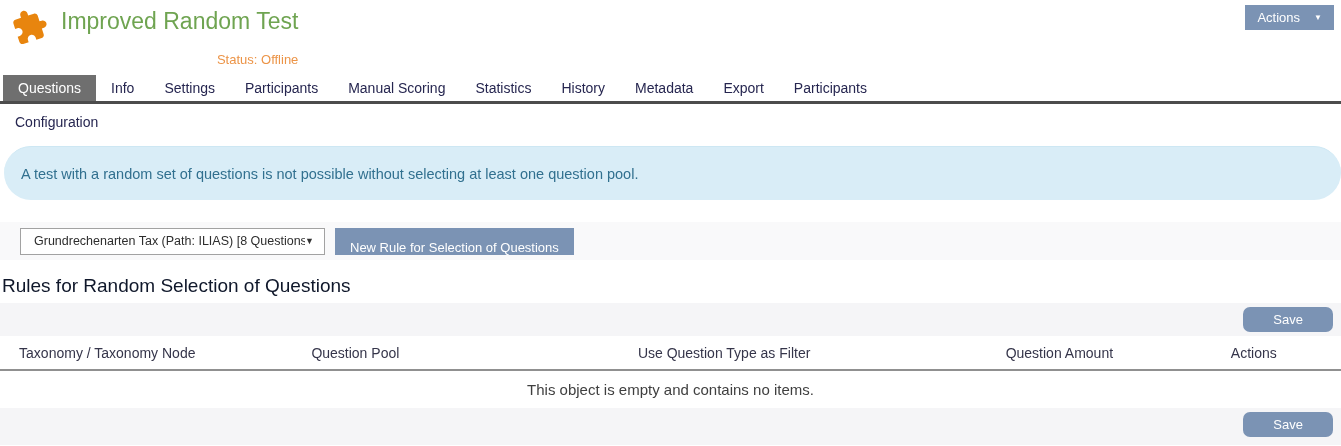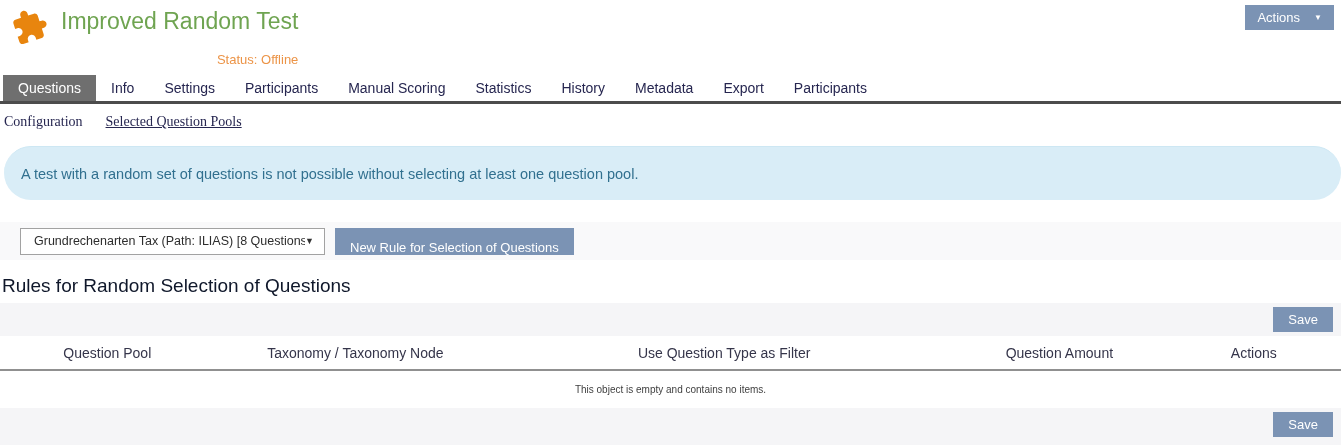--- a/index.html
+++ b/index.html
@@ -17,21 +17,21 @@
   .actions-btn { position:absolute; top:5px; right:7px; height:25px; padding:0 12px;
          display:flex; align-items:center; }
   .caret { font-size:8px; margin-left:14px; line-height:1; }
 
   
   .tabbar { height:26px; border-bottom:3px solid #4c4c4c; display:flex; align-items:flex-end; }
   .tab { height:26px; line-height:26px; padding:0 15px; font-size:14px; color:#262650;
          cursor:pointer; white-space:nowrap; }
   .tab.active { background:#6f6f6f; color:#ffffff; margin-left:3px;margin-top:36px; }
 
-  .subtabs { padding:10px 0 0 4px; height:29px; display:flex; gap:23px;font-family:Liberation Serif, serif; }
+  .subtabs { padding:10px 0 0 15px; height:29px; display:flex; gap:23px; }
   .subtab { font-size:14px; color:#262650; cursor:pointer; }
   .subtab.underlined { text-decoration:underline; }
 
   
   .infobox { margin:13px 0 0 4px; width:1337px; height:54px; background:#d9edf7;
              border-top:1px solid #cde7f3; display:flex; align-items:center;
              padding-left:17px; font-size:14.5px; color:#31708f;border-radius:27px; }
 
   
   .toolbar { margin-top:22px; height:38px; background:#f9f9fa; display:flex;
@@ -40,28 +40,28 @@
              display:flex; align-items:center; padding:0 10px 0 13px; cursor:pointer; }
   .pool-select .sel-text { flex:1; font-size:12.5px; color:#2d2d2d; white-space:nowrap;
              overflow:hidden; }
   .pool-select .sel-caret { font-size:9px; color:#333333; }
   .new-rule-btn { margin-left:10px; height:27px; padding:12px 15px; }
 
   
   .rules-title { margin:15px 0 0 2px; height:26px; font-size:19px; color:#0f172a;
                  font-weight:400; }
   .graybar { margin-top:2px; height:33px; background:#f5f5f7; position:relative; }
-  .save-btn { position:absolute; top:4px; right:8px; height:25px; padding:0 15px; }
+  .save-btn { position:absolute; top:4px; right:8px; height:25px; padding:0 30px;border-radius:7px; }
   .thead { height:35px; display:flex; align-items:center; border-bottom:2px solid #909090; }
   .th { font-size:14px; color:#35354a; text-align:center; }
   .th:nth-child(1){ width:16%; } .th:nth-child(2){ width:21%; }
   .th:nth-child(3){ width:34%; } .th:nth-child(4){ width:16%; }
   .th:nth-child(5){ width:13%; }
   .empty-row { height:37px; display:flex; align-items:center; justify-content:center;
-               font-size:10px; color:#3f3f3f; }
+               font-size:15px; color:#3f3f3f; }
   .graybar.bottom { margin-top:0; height:37px; }
 </style>
 </head>
 <body>
 
 <div class="header">
   <svg class="obj-icon" viewBox="0 0 24 24" style="transform:rotate(-18deg);">
     <path fill="#e8850e" d="M20.5,11H19V7c0-1.1-0.9-2-2-2h-4V3.5C13,2.12,11.88,1,10.5,1S8,2.12,8,3.5V5H4C2.9,5,2,5.9,2,7v3.8h1.5c1.49,0,2.7,1.21,2.7,2.7S5,16.2,3.5,16.2H2V20c0,1.1,0.9,2,2,2h3.8v-1.5c0-1.49,1.21-2.7,2.7-2.7s2.7,1.21,2.7,2.7V22H17c1.1,0,2-0.9,2-2v-4h1.5c1.38,0,2.5-1.12,2.5-2.5S21.88,11,20.5,11z"></path>
   </svg>
   <div class="header-text">
@@ -82,21 +82,20 @@
   <div class="tab">Manual Scoring</div>
   <div class="tab">Statistics</div>
   <div class="tab">History</div>
   <div class="tab">Metadata</div>
   <div class="tab">Export</div>
   <div class="tab">Participants</div>
 </div>
 
 <div class="subtabs">
   <div class="subtab">Configuration</div>
-  <div class="subtab underlined">Selected Question Pools</div>
 </div>
 
 <div class="infobox">
   <span>A test with a random set of questions is not possible without selecting at least one question pool.</span>
 </div>
 
 <div class="toolbar">
   <div class="pool-select">
     <span class="sel-text">Grundrechenarten Tax (Path: ILIAS) [8 Questions]</span>
     <span class="sel-caret">▼</span>
@@ -104,22 +103,22 @@
   <button class="btn new-rule-btn">New Rule for Selection of Questions</button>
 </div>
 
 <div class="rules-title">Rules for Random Selection of Questions</div>
 
 <div class="graybar">
   <button class="btn save-btn">Save</button>
 </div>
 
 <div class="thead">
+  <div class="th">Taxonomy / Taxonomy Node</div>
   <div class="th">Question Pool</div>
-  <div class="th">Taxonomy / Taxonomy Node</div>
   <div class="th">Use Question Type as Filter</div>
   <div class="th">Question Amount</div>
   <div class="th">Actions</div>
 </div>
 
 <div class="empty-row">
   <span>This object is empty and contains no items.</span>
 </div>
 
 <div class="graybar bottom">

